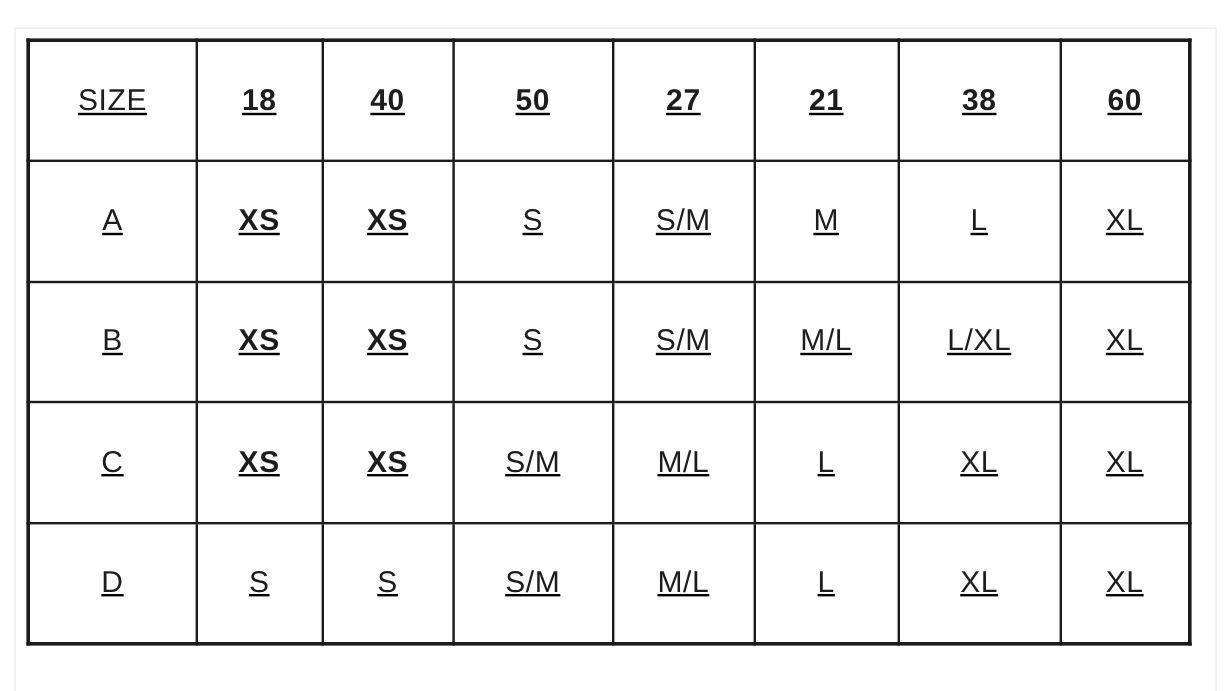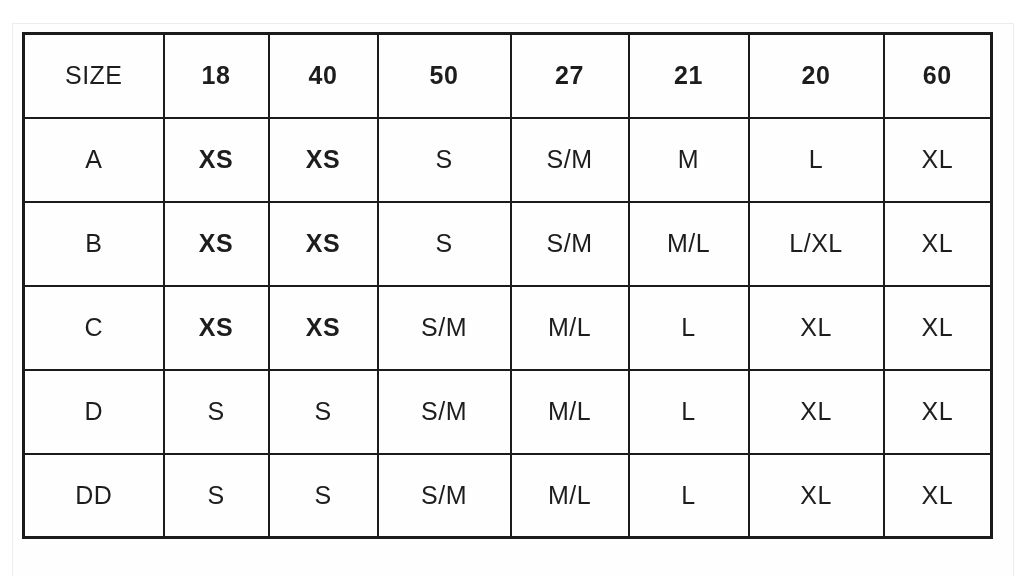--- a/index.html
+++ b/index.html
@@ -57,21 +57,21 @@
     font-weight: 700;
     font-size: 26px;
   }
   td.bold {
     font-weight: 700;
     font-size: 26px;
   }
   td.sm {
     font-size: 22px;
   }
-  tr { height: 84px; }
+  tr { height: 84px; text-decoration: underline; }
 </style>
 </head>
 <body>
 
 <div class="stage">
   <div class="scan-edge"></div>
 
   <table class="size-chart">
     <colgroup>
       <col style="width:140px">
@@ -84,21 +84,21 @@
       <col style="width:108px">
     </colgroup>
     <tbody>
       <tr>
         <td>SIZE</td>
         <td class="num">18</td>
         <td class="num">40</td>
         <td class="num">50</td>
         <td class="num">27</td>
         <td class="num">21</td>
-        <td class="num">20</td>
+        <td class="num">38</td>
         <td class="num">60</td>
       </tr>
 
       <tr>
         <td>A</td>
         <td class="bold">XS</td>
         <td class="bold">XS</td>
         <td class="sm">S</td>
         <td>S/M</td>
         <td>M</td>
@@ -132,25 +132,15 @@
         <td>D</td>
         <td>S</td>
         <td>S</td>
         <td>S/M</td>
         <td>M/L</td>
         <td>L</td>
         <td>XL</td>
         <td>XL</td>
       </tr>
 
-      <tr>
-        <td>DD</td>
-        <td>S</td>
-        <td>S</td>
-        <td>S/M</td>
-        <td>M/L</td>
-        <td>L</td>
-        <td>XL</td>
-        <td>XL</td>
-      </tr>
     </tbody>
   </table>
 </div>
 
 </body></html>

